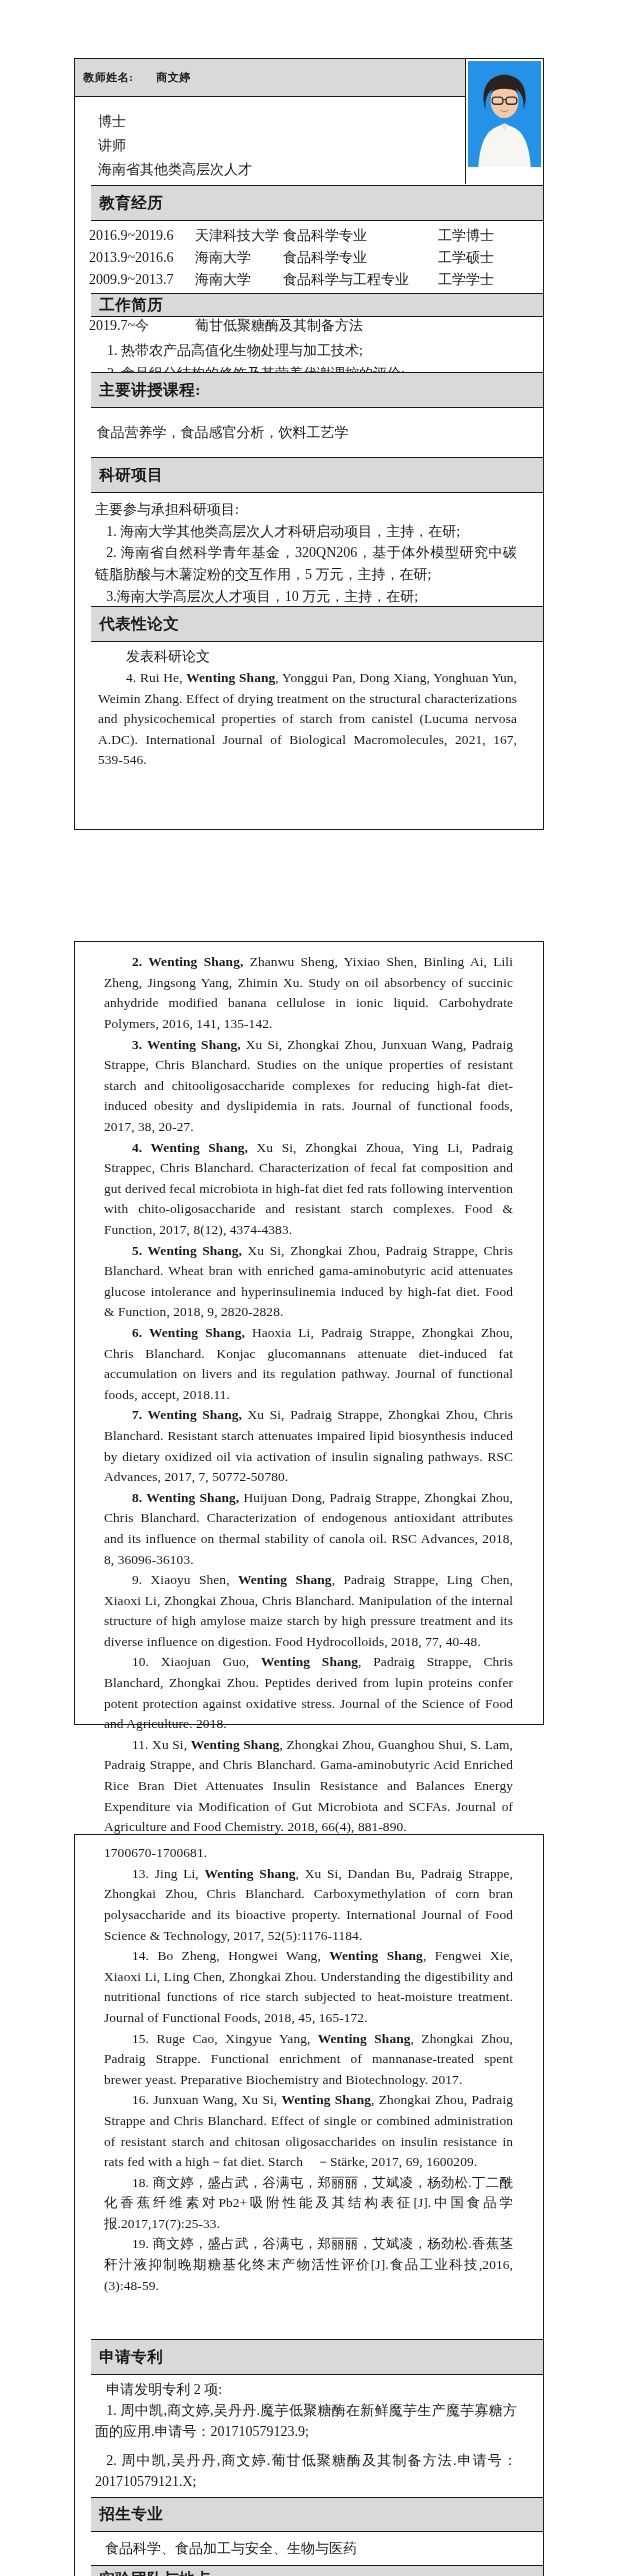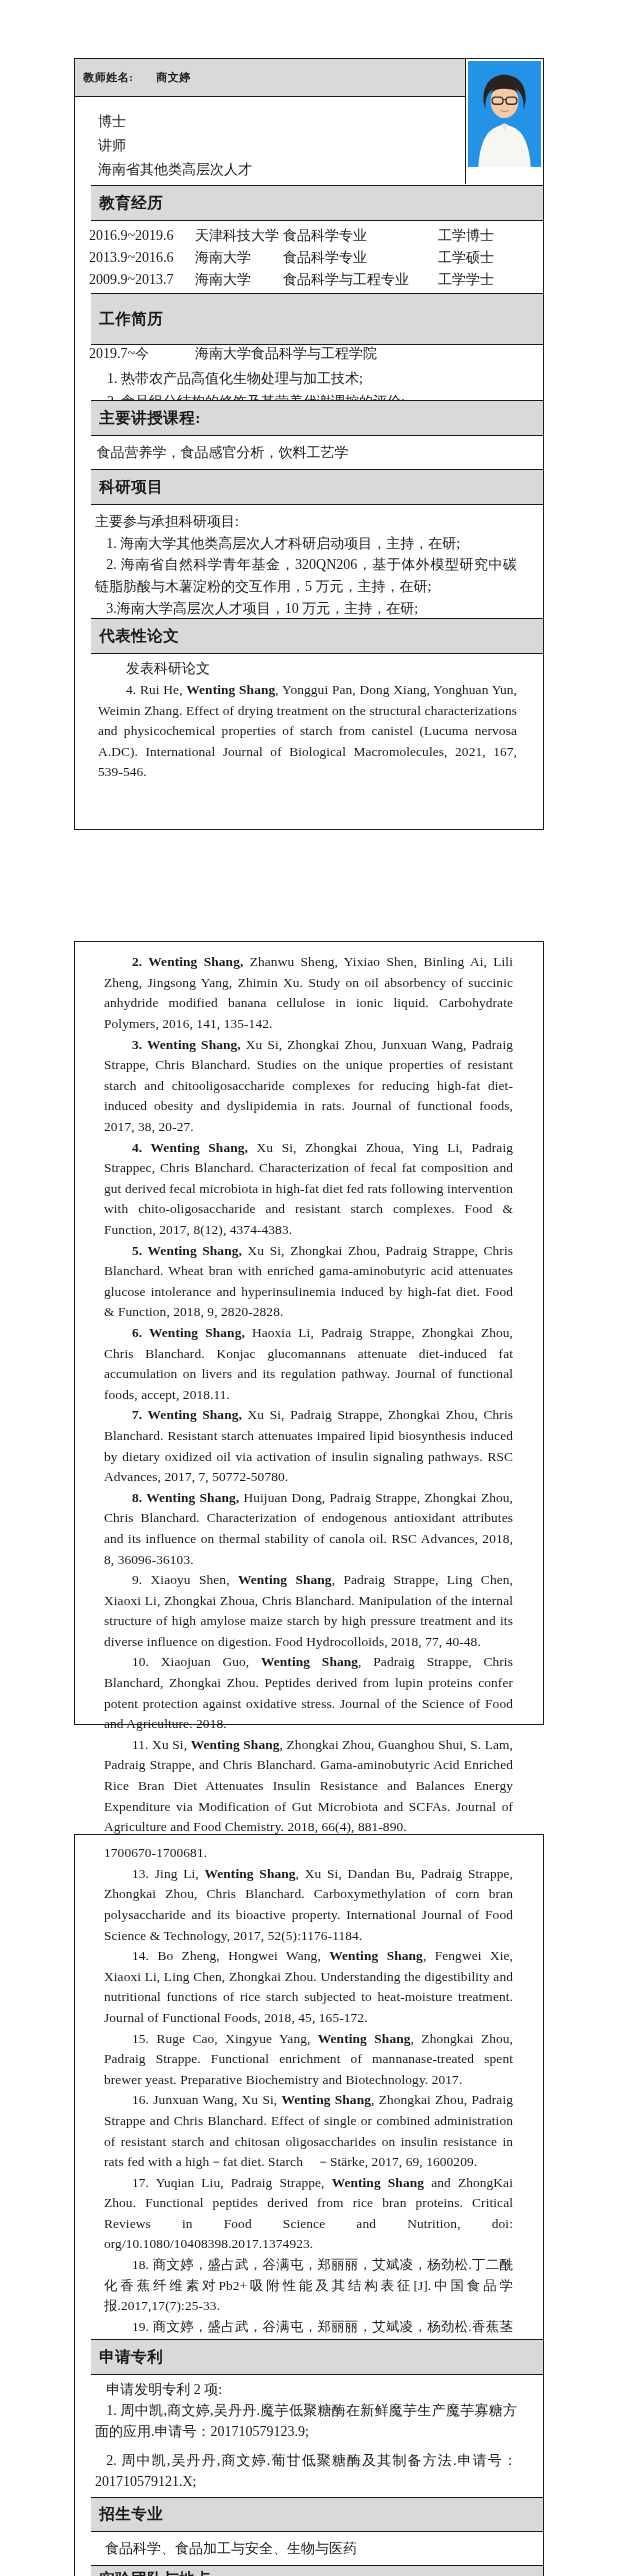--- a/index.html
+++ b/index.html
@@ -24,21 +24,21 @@
   .titles{height:88px;width:calc(100% - 77px);padding:13.4px 0 0 23px;
         font-size:14px;line-height:24px;}
   .edu{height:72px;padding:4.6px 0 0 14px;}
   .erow{display:grid;grid-template-columns:106px 88px 155px auto;height:21.6px;
         align-items:center;font-size:14px;}
   .workrow{height:16px;display:grid;grid-template-columns:106px auto;align-items:center;
         padding-left:14px;font-size:14px;}
   .body{font-size:14px;}
   .research{height:39px;padding:6.2px 0 0 21.6px;line-height:23px;}
   .research .tline{text-indent:10.3px;}
-  .courses{height:33px;display:flex;align-items:center;padding-left:21.6px;}
+  .courses{height:49px;display:flex;align-items:center;padding-left:21.6px;}
   .projects{height:113px;padding:6.2px 26px 0 20px;line-height:21.6px;}
   .projects .pline{text-indent:0;}
   .projects .pitem{text-indent:11.3px;text-align:justify;}
   .papersblock{height:120px;padding:3.1px 26px 0 23px;}
   .intro2{text-indent:28px;font-size:14px;line-height:23px;}
   .paper{margin:0;font-size:13.4px;line-height:20.6px;text-align:justify;
          text-indent:28px;letter-spacing:0.1px;}
   .paper b{font-weight:700;}
   .noindent{text-indent:0 !important;}
   .p3papers{height:496px;padding:8.2px 30px 0 29px;overflow:hidden;}
@@ -101,25 +101,25 @@
           <span>工学硕士</span>
         </div>
         <div class="erow">
           <span>2009.9~2013.7</span>
           <span>海南大学</span>
           <span>食品科学与工程专业</span>
           <span>工学学士</span>
         </div>
       </div>
 
-    <div class="row gray" style="height:52px">工作简历</div>
+    <div class="row gray" style="height:24px">工作简历</div>
 
     <div class="row workrow">
       <span>2019.7~今</span>
-      <span>海南大学食品科学与工程学院</span>
+      <span>葡甘低聚糖酶及其制备方法</span>
     </div>
 
 
     <div class="row body research">
         <div class="tline">1. 热带农产品高值化生物处理与加工技术;</div>
         <div class="tline">2. 食品组分结构的修饰及其营养代谢调控的评价;</div>
       </div>
 
     <div class="row gray">主要讲授课程:</div>
 
@@ -163,21 +163,20 @@
   </section>
 
   <section class="page" id="p3">
     <div class="p3papers">
       <p class="paper noindent">1700670-1700681.</p>
       <div>
           <p class="paper"><span>13. Jing Li, </span><b>Wenting Shang</b><span>, Xu Si, Dandan Bu, Padraig Strappe, Zhongkai Zhou, Chris Blanchard. Carboxymethylation of corn bran polysaccharide and its bioactive property. International Journal of Food Science &amp; Technology, 2017, 52(5):1176-1184.</span></p>
           <p class="paper"><span>14. Bo Zheng, Hongwei Wang, </span><b>Wenting Shang</b><span>, Fengwei Xie, Xiaoxi Li, Ling Chen, Zhongkai Zhou. Understanding the digestibility and nutritional functions of rice starch subjected to heat-moisture treatment. Journal of Functional Foods, 2018, 45, 165-172.</span></p>
           <p class="paper"><span>15. Ruge Cao, Xingyue Yang, </span><b>Wenting Shang</b><span>, Zhongkai Zhou, Padraig Strappe. Functional enrichment of mannanase-treated spent brewer yeast. Preparative Biochemistry and Biotechnology. 2017.</span></p>
           <p class="paper"><span>16. Junxuan Wang, Xu Si, </span><b>Wenting Shang</b><span>, Zhongkai Zhou, Padraig Strappe and Chris Blanchard. Effect of single or combined administration of resistant starch and chitosan oligosaccharides on insulin resistance in rats fed with a high－fat diet. Starch　－Stärke, 2017, 69, 1600209.</span></p>
-          <p class="paper"><span>17. Yuqian Liu, Padraig Strappe, </span><b>Wenting Shang</b><span> and ZhongKai Zhou. Functional peptides derived from rice bran proteins. Critical Reviews in Food Science and Nutrition, doi: org/10.1080/10408398.2017.1374923.</span></p>
           <p class="paper"><span>18. 商文婷，盛占武，谷满屯，郑丽丽，艾斌凌，杨劲松.丁二酰化香蕉纤维素对Pb2+吸附性能及其结构表征[J].中国食品学报.2017,17(7):25-33.</span></p>
           <p class="paper"><span>19. 商文婷，盛占武，谷满屯，郑丽丽，艾斌凌，杨劲松.香蕉茎秆汁液抑制晚期糖基化终末产物活性评价[J].食品工业科技,2016,(3):48-59.</span></p>
         </div>
     </div>
 
     <div class="row gray" id="patents-hd">申请专利</div>
 
     <div class="patents">
       <div class="pline">申请发明专利 2 项:</div>
       <div>

